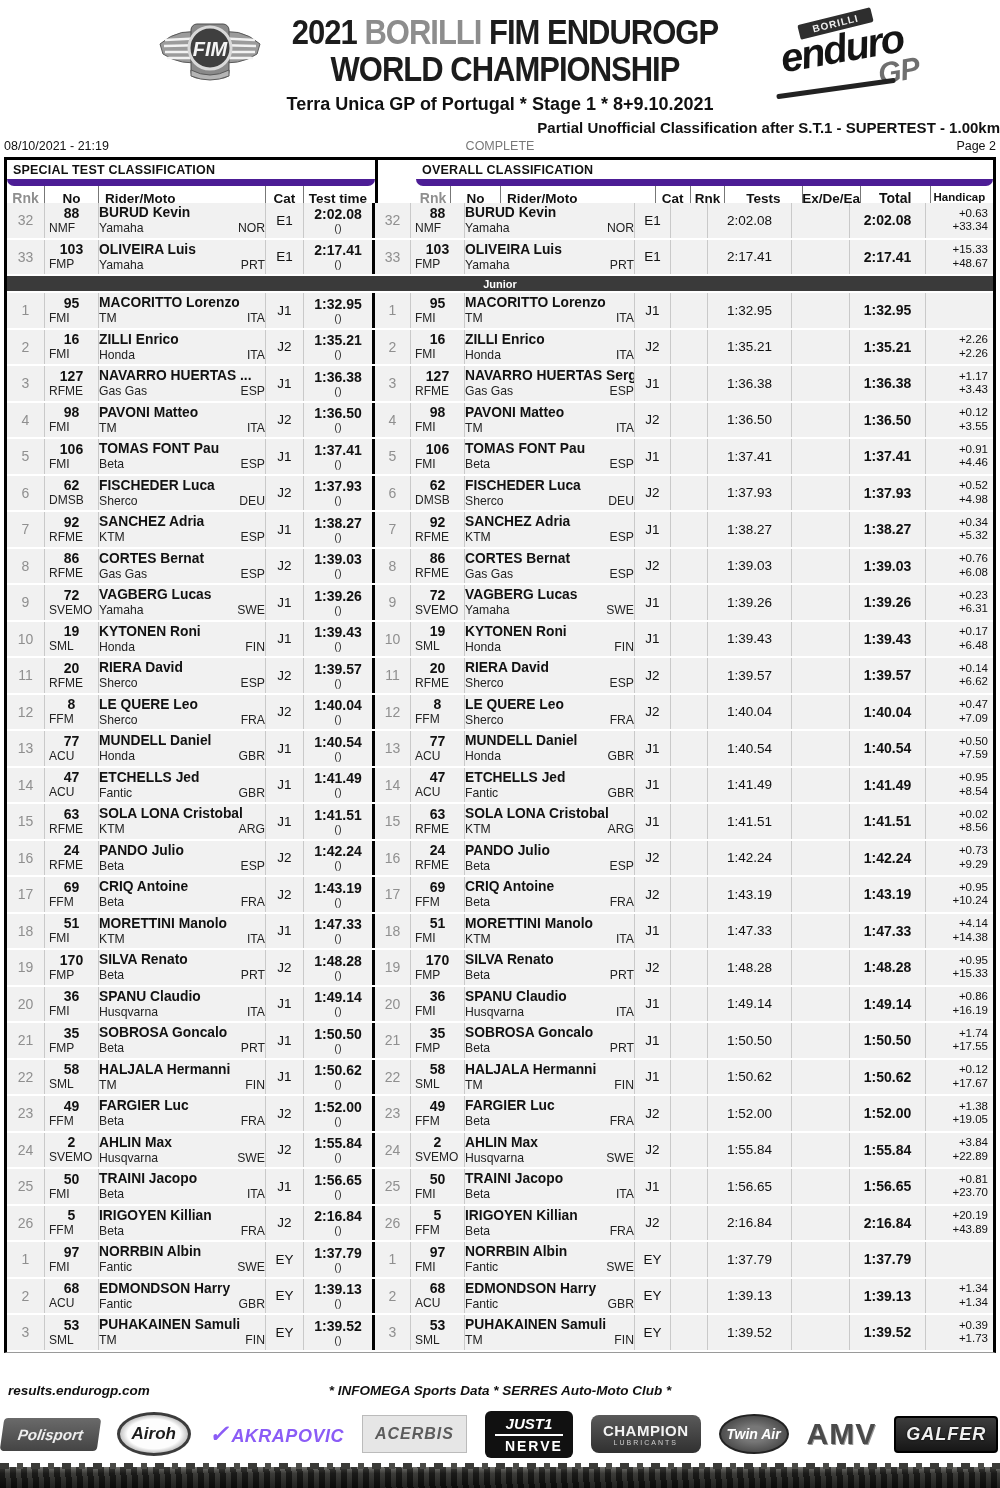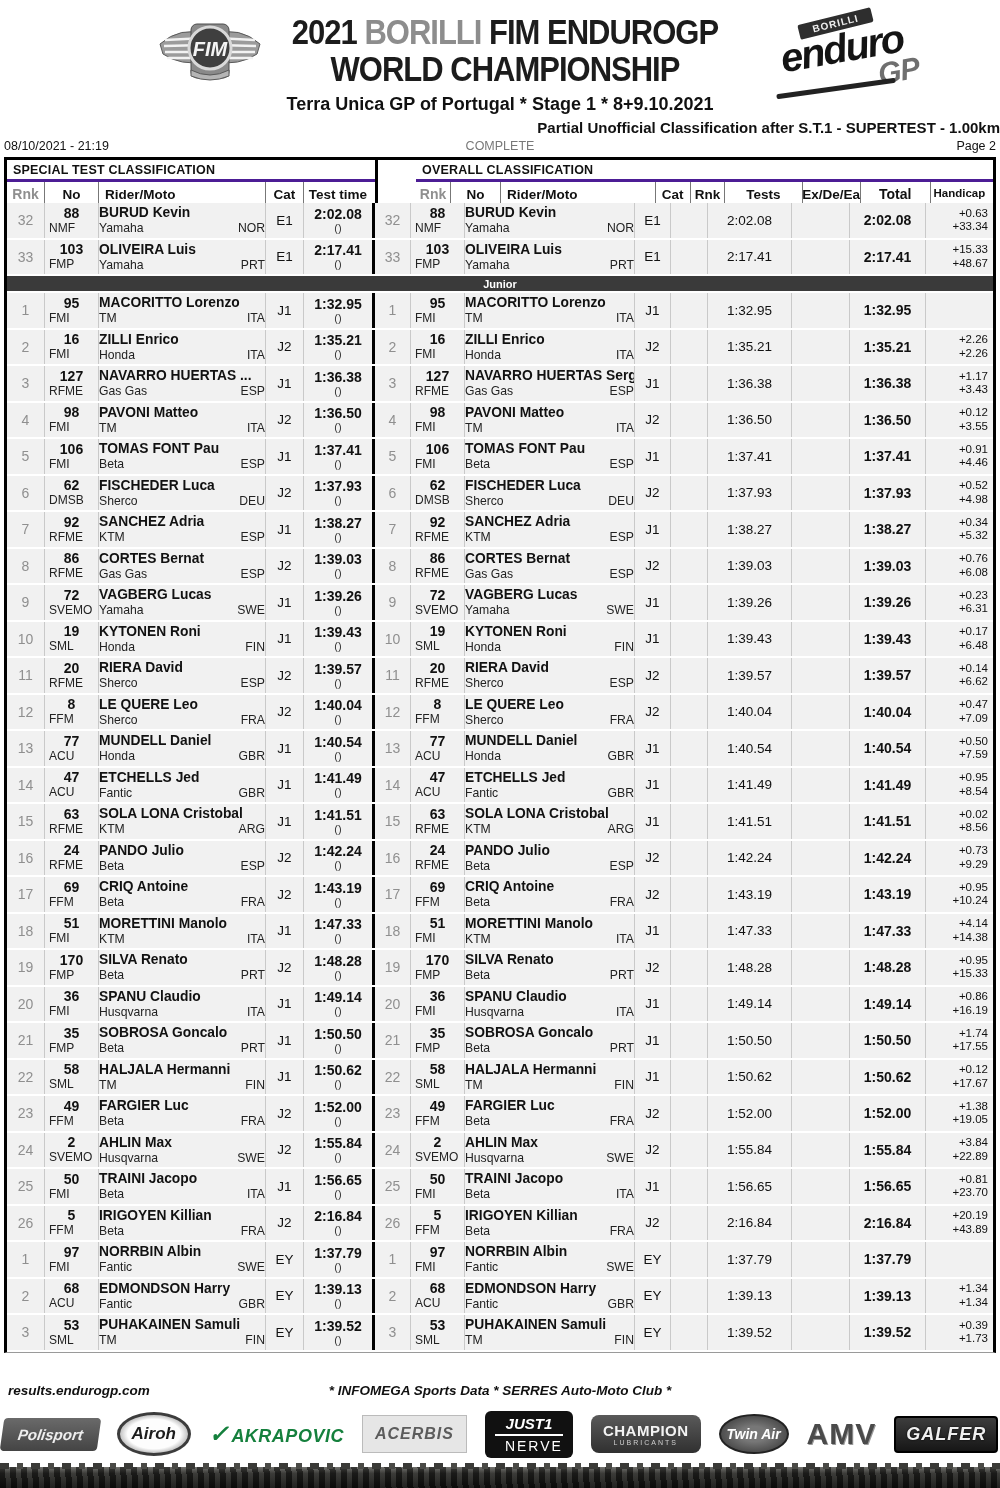--- a/index.html
+++ b/index.html
@@ -30,21 +30,21 @@
   .meta-row{position:absolute;top:139px;left:0;width:100%;height:16px;font-size:12.5px;}
   .meta-date{position:absolute;left:4px;top:0;}
   .meta-status{position:absolute;left:0;top:0;width:100%;text-align:center;color:#787878;}
   .meta-page{position:absolute;right:4px;top:0;}
   
   .thead{position:absolute;top:157px;left:4px;width:992px;display:flex;}
   .th-blk{border:3px solid #000;box-sizing:border-box;background:#fff;}
   .th-blk.l{width:371px;border-right-width:0;}
   .th-blk.r{width:621px;padding-left:38px;}
   .th-title{font-weight:bold;font-size:12.5px;padding:3px 0 2px 6px;
-            border-bottom:3px solid #4c1d95;letter-spacing:0.2px;}
+            border-bottom:7px solid #4c1d95;letter-spacing:0.2px;border-radius:7px;}
   .th-cols{display:flex;height:24px;font-weight:bold;font-size:13.5px;}
   .th-cols .hc{display:flex;align-items:center;justify-content:center;
                border-right:1px solid #777;box-sizing:border-box;}
   .th-cols .hc:last-child{border-right:none;}
   .th-cols .hc.c-rider{justify-content:flex-start;padding-left:6px;box-sizing:border-box;}
   
   .tbody{position:absolute;top:203px;left:4px;width:992px;
          border-left:3px solid #000;border-right:3px solid #000;border-bottom:1px solid #9a9a9a;
          box-sizing:border-box;}
   .t-row{display:flex;height:34.5px;margin-bottom:2px;}
@@ -83,32 +83,32 @@
   .foot-credits{position:absolute;left:0;top:0;width:100%;text-align:center;}
   
   .sponsors{position:absolute;top:1406px;left:0;width:100%;height:56px;
             display:flex;align-items:center;justify-content:center;gap:18px;}
   .logo{display:flex;flex-direction:column;align-items:center;justify-content:center;}
   .lg-poli{background:linear-gradient(#6a6a6a,#444);color:#eee;font-weight:bold;font-style:italic;
            font-size:15px;padding:8px 16px;transform:skewX(-8deg);border-radius:4px;}
   .lg-airoh{width:74px;height:44px;border-radius:50%;background:radial-gradient(#fdfdfd 55%,#555);
             border:3px solid #3c3c3c;display:flex;align-items:center;justify-content:center;
             font-weight:bold;font-style:italic;font-size:17px;color:#1d1d1d;box-sizing:border-box;}
-  .lg-akra{font-weight:bold;font-style:italic;font-size:18px;color:#15803d;letter-spacing:0.5px;}
+  .lg-akra{font-weight:bold;font-style:italic;font-size:18px;color:#8b5cf6;letter-spacing:0.5px;}
   .lg-akra .mark{font-size:24px;margin-right:2px;}
   .lg-acerbis{background:#e6e6e6;border:1px solid #bbb;padding:9px 12px;font-weight:bold;
               font-size:16px;color:#5c5c5c;letter-spacing:1px;font-style:italic;}
   .lg-borilli{color:#1b1b1b;}
   .lg-borilli .big{font-weight:bold;font-style:italic;font-size:32px;letter-spacing:-1px;}
   .lg-borilli .flame{font-size:22px;color:#555;margin-right:2px;}
   .lg-borilli .tag{font-size:7.5px;letter-spacing:2px;color:#333;text-align:center;margin-top:1px;}
   .lg-just{background:#111;border-radius:6px;color:#fff;padding:4px 10px;text-align:center;}
   .lg-just .j1{font-weight:bold;font-style:italic;font-size:15px;border-bottom:2px solid #fff;
                padding-bottom:2px;margin-bottom:2px;}
-  .lg-just .nv{font-weight:normal;font-size:14px;letter-spacing:2px;margin-left:10px;}
+  .lg-just .nv{font-weight:bold;font-size:14px;letter-spacing:2px;margin-left:10px;}
   .lg-champ{background:linear-gradient(#5a5a5a,#303030);border-radius:8px;color:#f3f3f3;
             padding:7px 12px;text-align:center;}
   .lg-champ .c1{font-weight:bold;font-size:15px;letter-spacing:0.5px;}
   .lg-champ .c2{font-size:7px;letter-spacing:2px;color:#cfcfcf;}
   .lg-twin{width:70px;height:40px;border-radius:50%;background:radial-gradient(#777 30%,#2f2f2f);
            display:flex;align-items:center;justify-content:center;color:#fff;
            font-weight:bold;font-style:italic;font-size:14px;border:2px solid #222;box-sizing:border-box;}
   .lg-amv{font-weight:bold;font-size:30px;color:#4a4a4a;letter-spacing:1px;
           text-shadow:1px 1px 0 #9a9a9a;}
   .lg-galfer{background:linear-gradient(#3d3d3d,#161616);border:2px solid #000;border-radius:4px;

